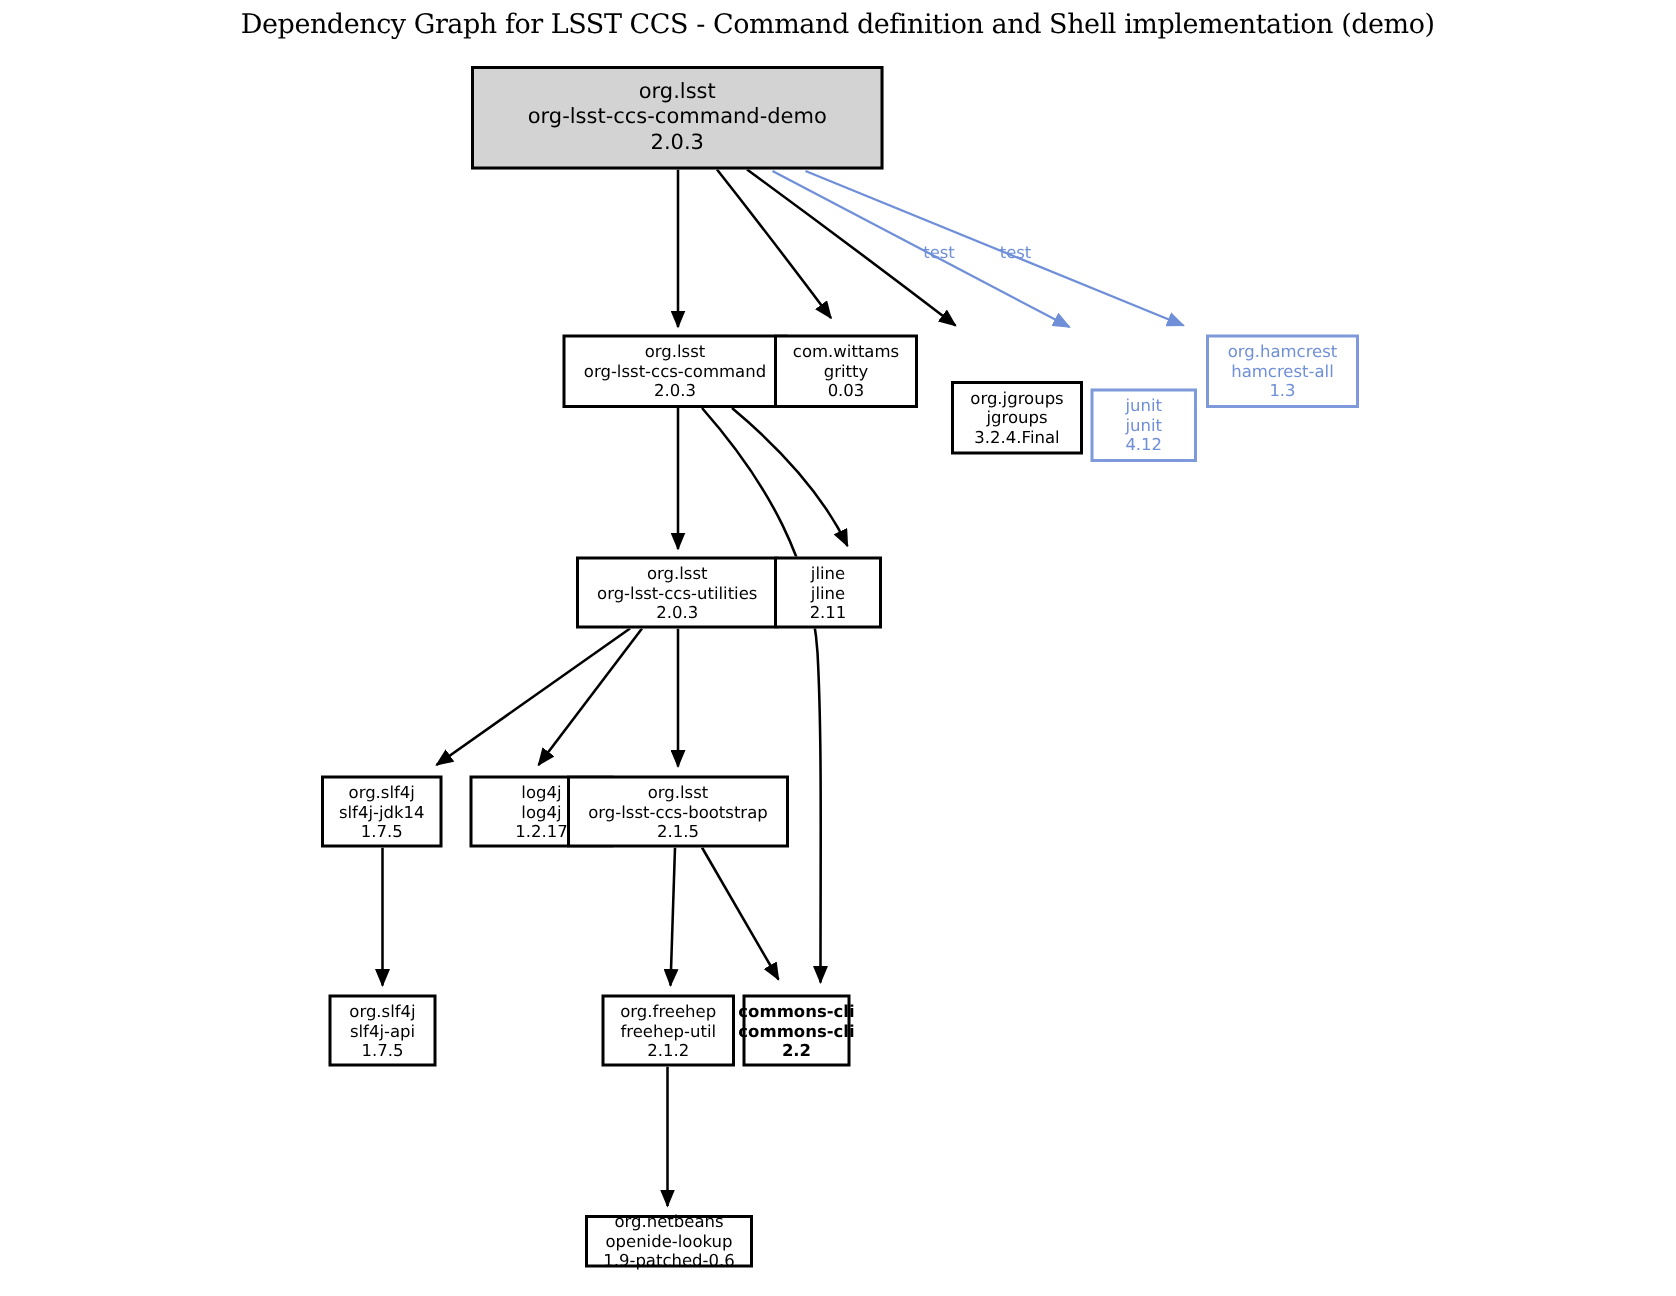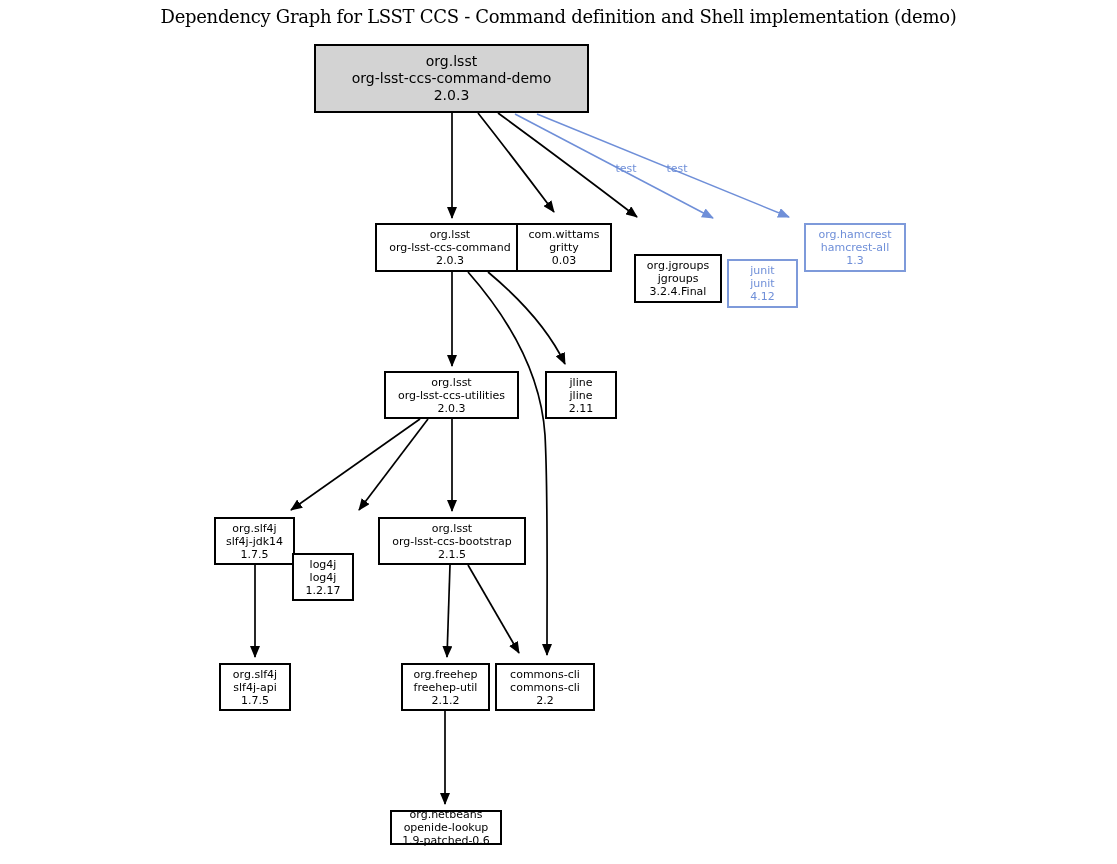--- a/index.html
+++ b/index.html
@@ -141,33 +141,33 @@
   <span class="l">hamcrest-all</span>
   <span class="l">1.3</span>
 </div>
 
 <div class="node" style="left:384px; top:371px; width:135px; height:48px;">
   <span class="l">org.lsst</span>
   <span class="l">org-lsst-ccs-utilities</span>
   <span class="l">2.0.3</span>
 </div>
 
-<div class="node" style="left:545px; top:371px; width:72px; height:48px;">
+<div class="node" style="left:516px; top:371px; width:72px; height:48px;">
   <span class="l">jline</span>
   <span class="l">jline</span>
   <span class="l">2.11</span>
 </div>
 
 <div class="node" style="left:214px; top:517px; width:81px; height:48px;">
   <span class="l">org.slf4j</span>
   <span class="l">slf4j-jdk14</span>
   <span class="l">1.7.5</span>
 </div>
 
-<div class="node" style="left:292px; top:517px; width:62px; height:48px;margin-top:36px;">
+<div class="node" style="left:313px; top:517px; width:96px; height:48px;">
   <span class="l">log4j</span>
   <span class="l">log4j</span>
   <span class="l">1.2.17</span>
 </div>
 
 <div class="node" style="left:378px; top:517px; width:148px; height:48px;">
   <span class="l">org.lsst</span>
   <span class="l">org-lsst-ccs-bootstrap</span>
   <span class="l">2.1.5</span>
 </div>
@@ -177,21 +177,21 @@
   <span class="l">slf4j-api</span>
   <span class="l">1.7.5</span>
 </div>
 
 <div class="node" style="left:401px; top:663px; width:89px; height:48px;">
   <span class="l">org.freehep</span>
   <span class="l">freehep-util</span>
   <span class="l">2.1.2</span>
 </div>
 
-<div class="node" style="left:495px; top:663px; width:100px; height:48px;">
+<div class="node" style="left:495px; top:663px; width:72px; height:48px;font-weight:bold;">
   <span class="l">commons-cli</span>
   <span class="l">commons-cli</span>
   <span class="l">2.2</span>
 </div>
 
 <div class="node" style="left:390px; top:810px; width:112px; height:35px;">
   <span class="l">org.netbeans</span>
   <span class="l">openide-lookup</span>
   <span class="l">1.9-patched-0.6</span>
 </div>

